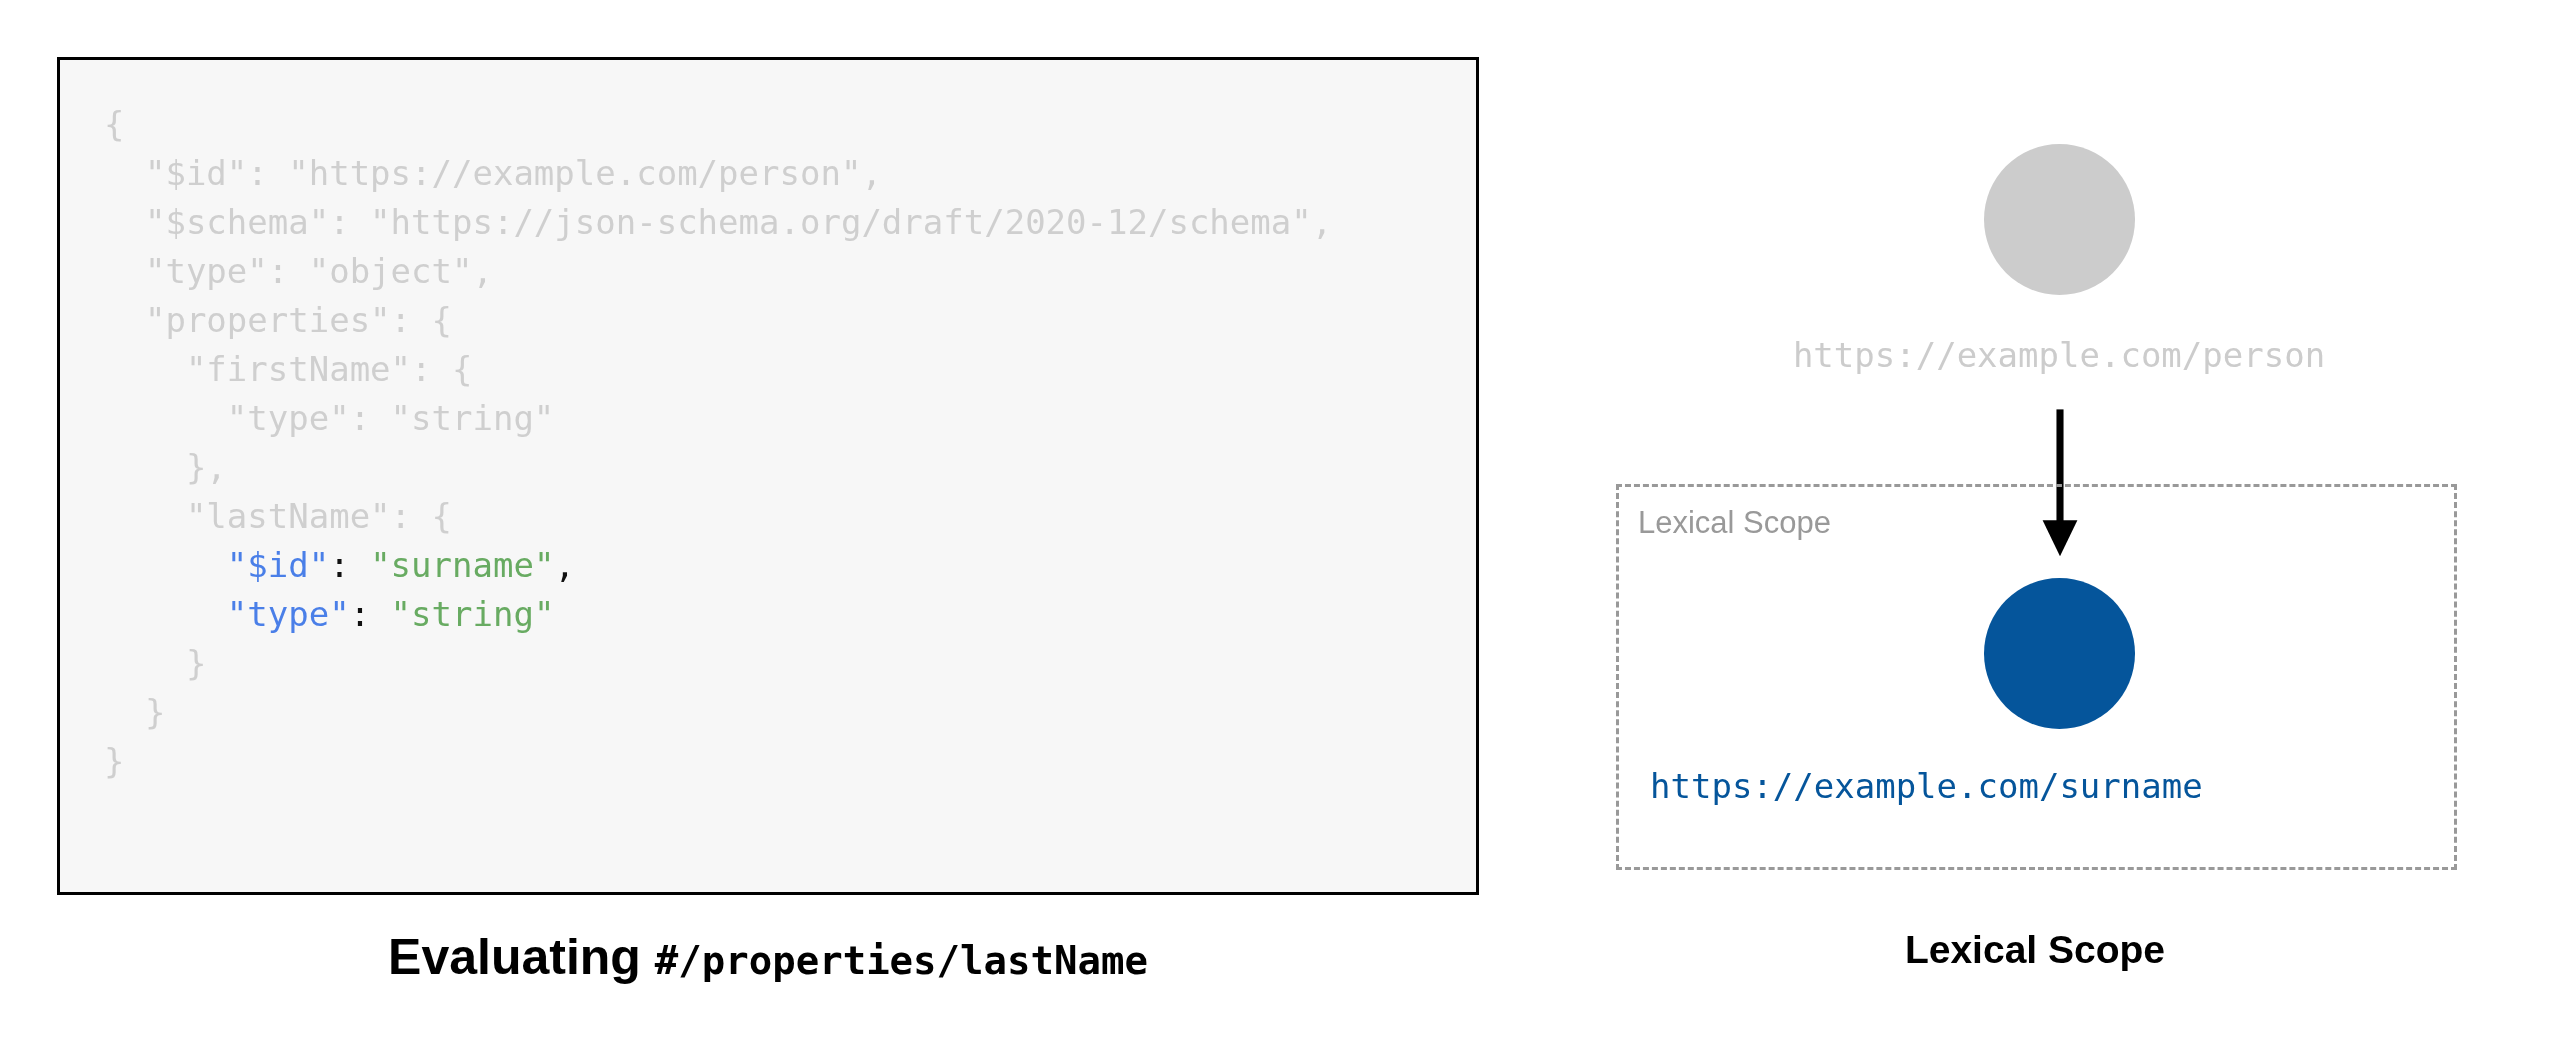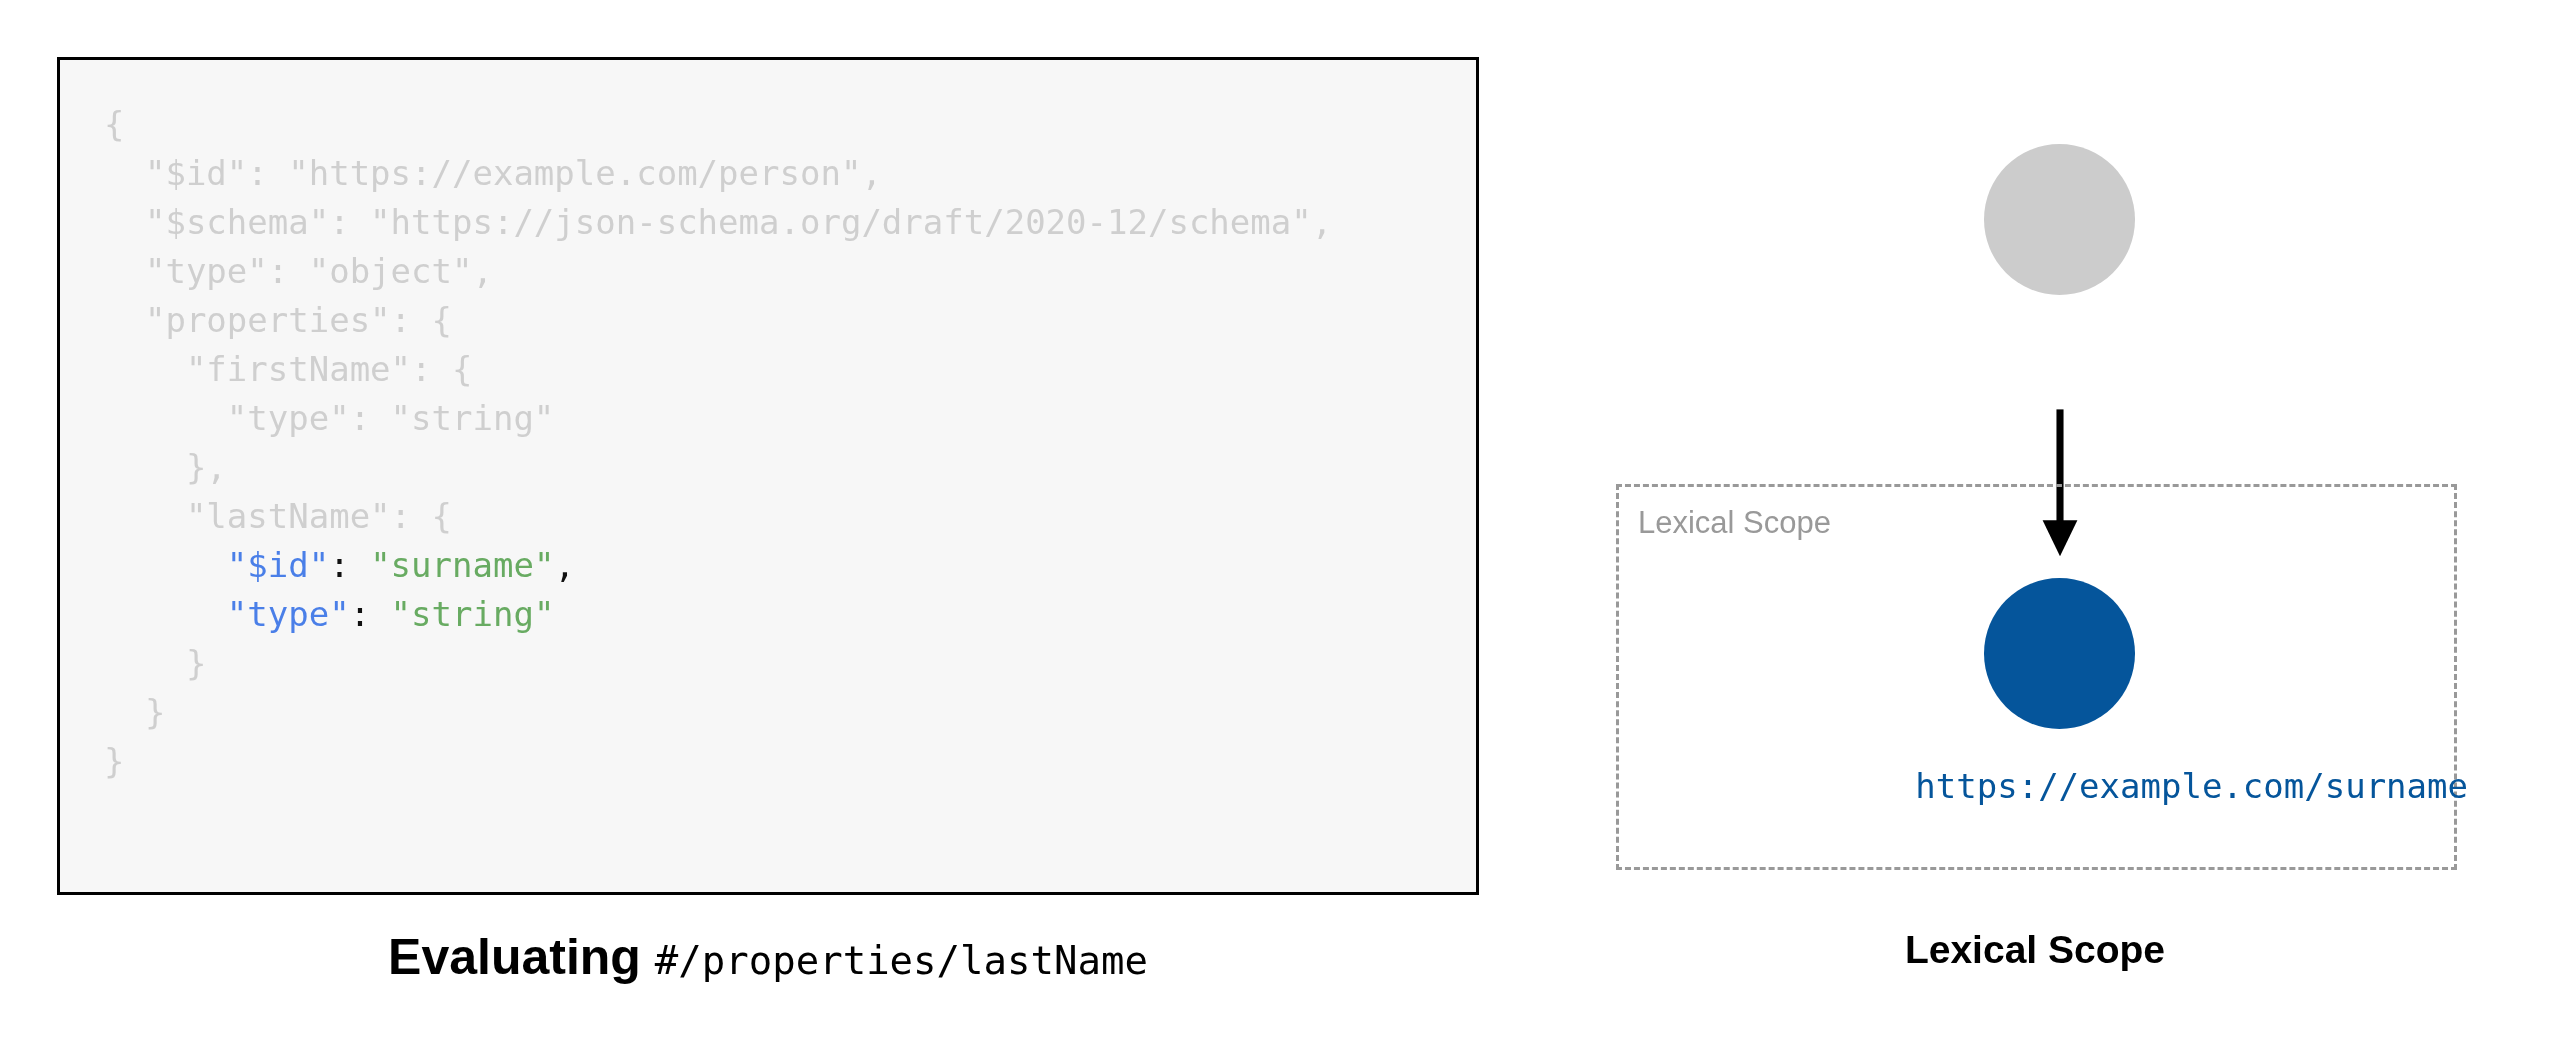--- a/index.html
+++ b/index.html
@@ -65,20 +65,21 @@
   #left-caption .cap-bold {
     font-family: "Liberation Sans", sans-serif;
     font-weight: bold;
     font-size: 50px;
     color: #000000;
   }
   #left-caption .cap-mono {
     font-family: "DejaVu Sans Mono", "Liberation Mono", monospace;
     font-size: 39px;
     color: #000000;
+    font-weight: bold;
   }
 
   
   #right-panel {
     position: absolute;
     left: 1494px;
     top: 0;
     width: 1082px;
     height: 1039px;
   }
@@ -142,21 +143,21 @@
     width: 151px;
     height: 151px;
     border-radius: 50%;
     background: #05559b;
   }
   #node-surname-label {
     position: absolute;
     left: 156px;
     top: 766px;
     width: 818px;
-    text-align: right;
+    text-align: left;
     font-family: "DejaVu Sans Mono", "Liberation Mono", monospace;
     font-size: 34px;
     color: #05559b;
     white-space: nowrap;
   }
 
   #right-caption {
     position: absolute;
     left: 119px;
     top: 928px;
@@ -180,20 +181,21 @@
 
   <div id="left-caption">
     <span class="cap-bold">Evaluating </span><span class="cap-mono">#/properties/lastName</span>
   </div>
 
 </div>
 
 <div id="right-panel">
 
   <div id="node-person-circle"></div>
+  <div id="node-person-label">https://example.com/person</div>
 
   <svg id="arrow-person-to-surname" viewBox="0 0 90 230" xmlns="http://www.w3.org/2000/svg">
     <line x1="45" y1="0" x2="45" y2="182" stroke="#000000" stroke-width="11"></line>
     <polygon points="45,228 18,172 72,172" fill="#000000"></polygon>
   </svg>
 
   <div id="lexical-scope-box"></div>
   <div id="lexical-scope-inline-label">Lexical Scope</div>
 
   <div id="node-surname-circle"></div>

